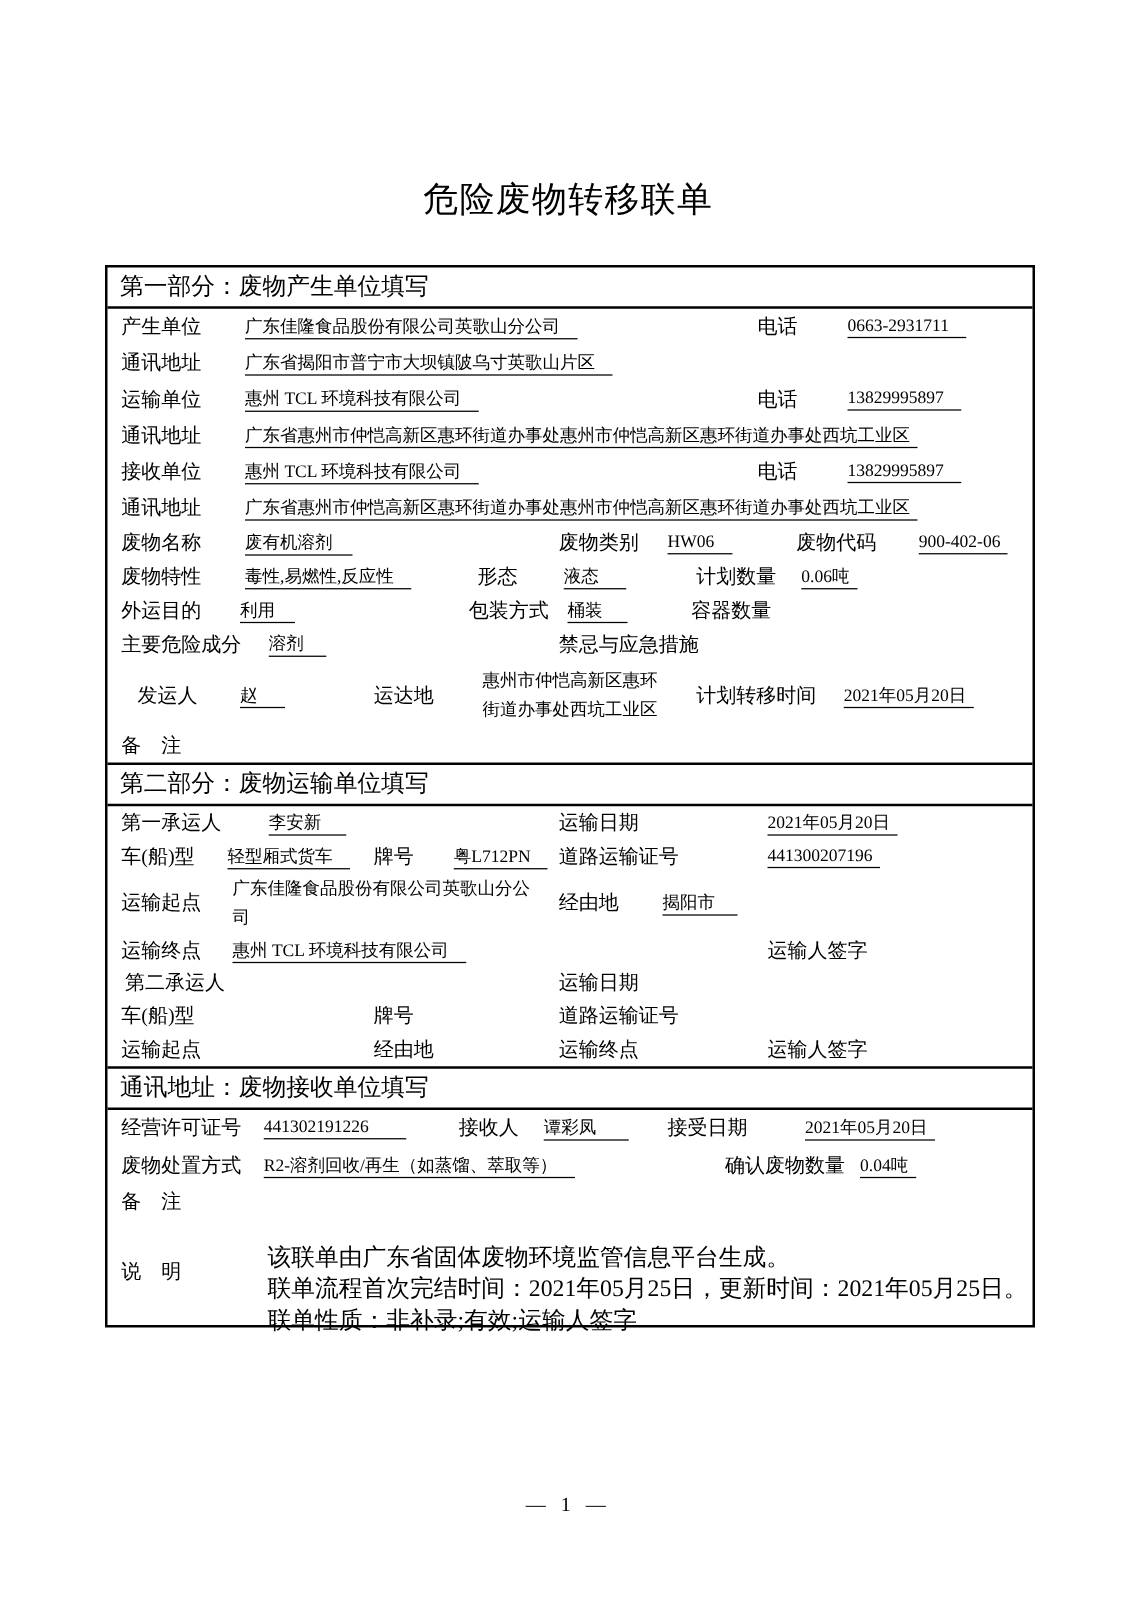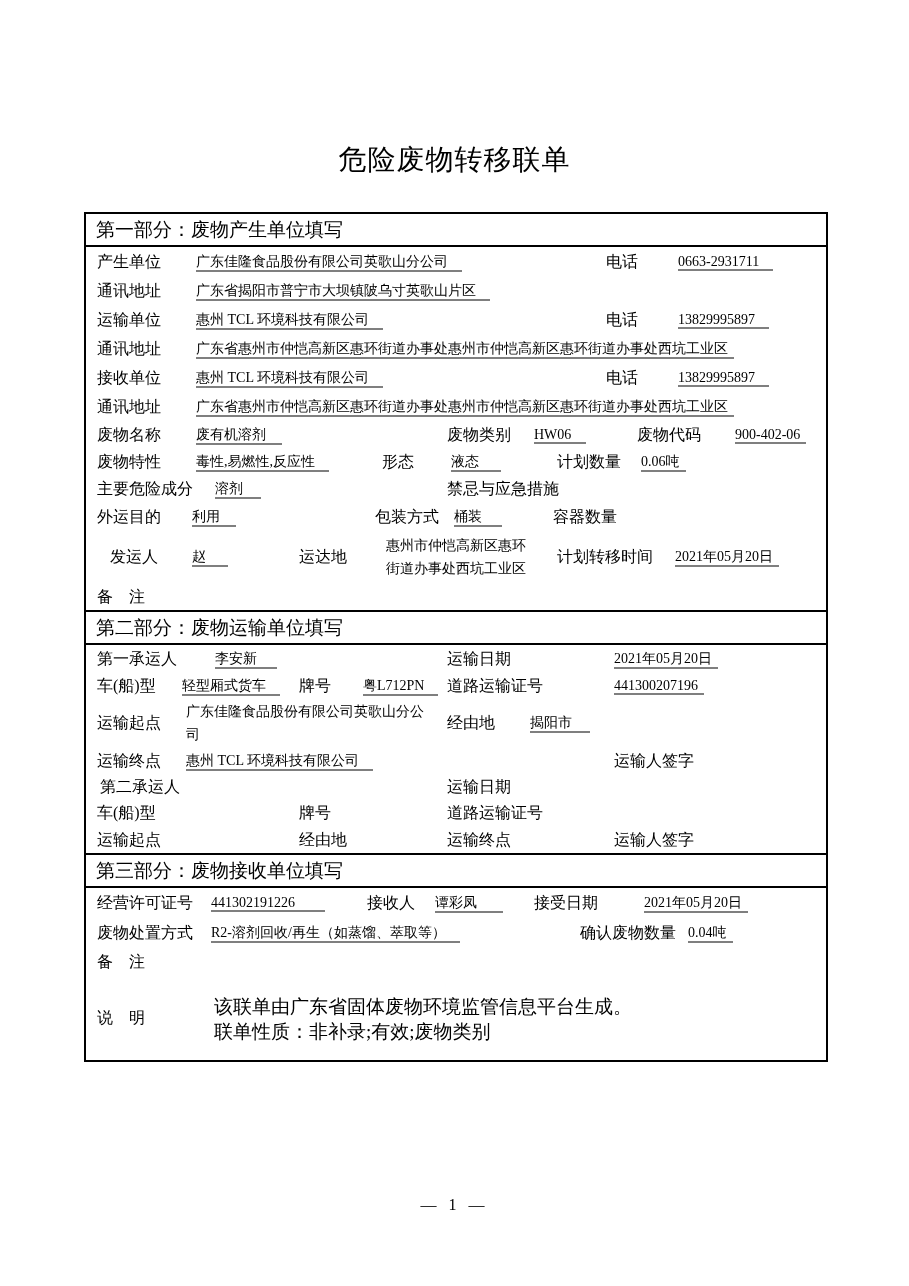--- a/index.html
+++ b/index.html
@@ -115,32 +115,32 @@
 
     <div class="row" style="height:27px">
       <span class="p lab" style="left:11px">废物特性</span>
       <span class="p val u" style="left:110px">毒性,易燃性,反应性</span>
       <span class="p lab" style="left:296px">形态</span>
       <span class="p val u" style="left:365px;min-width:36px">液态</span>
       <span class="p lab" style="left:471px">计划数量</span>
       <span class="p val u-tight" style="left:555px">0.06吨</span>
     </div>
 
-    <div class="row" style="height:28px">
-      <span class="p lab" style="left:11px">主要危险成分</span>
-      <span class="p val u" style="left:129px;min-width:32px">溶剂</span>
-      <span class="p lab" style="left:361px">禁忌与应急措施</span>
-    </div>
-
     <div class="row" style="height:27px">
       <span class="p lab" style="left:11px">外运目的</span>
       <span class="p val u" style="left:106px;min-width:30px">利用</span>
       <span class="p lab" style="left:289px">包装方式</span>
       <span class="p val u" style="left:368px;min-width:34px">桶装</span>
       <span class="p lab" style="left:467px">容器数量</span>
+    </div>
+
+    <div class="row" style="height:28px">
+      <span class="p lab" style="left:11px">主要危险成分</span>
+      <span class="p val u" style="left:129px;min-width:32px">溶剂</span>
+      <span class="p lab" style="left:361px">禁忌与应急措施</span>
     </div>
 
     <div class="row" style="height:54px">
       <span class="p lab" style="left:24px">发运人</span>
       <span class="p val u" style="left:106px;min-width:22px">赵</span>
       <span class="p lab" style="left:213px">运达地</span>
       <span class="p val wrapval" style="left:300px;width:144px">惠州市仲恺高新区惠环街道办事处西坑工业区</span>
       <span class="p lab" style="left:471px">计划转移时间</span>
       <span class="p val u-tight" style="left:589px">2021年05月20日</span>
     </div>
@@ -191,21 +191,21 @@
       <span class="p lab" style="left:361px">道路运输证号</span>
     </div>
 
     <div class="row" style="height:27px">
       <span class="p lab" style="left:11px">运输起点</span>
       <span class="p lab" style="left:213px">经由地</span>
       <span class="p lab" style="left:361px">运输终点</span>
       <span class="p lab" style="left:528px">运输人签字</span>
     </div>
 
-    <div class="sec-header bt">第三部分：废物接收单位填写</div>
+    <div class="sec-header bt">通讯地址：废物接收单位填写</div>
 
     <div class="row" style="height:30px">
       <span class="p lab" style="left:11px">经营许可证号</span>
       <span class="p val u" style="left:125px;min-width:100px">441302191226</span>
       <span class="p lab" style="left:281px">接收人</span>
       <span class="p val u" style="left:349px;min-width:54px">谭彩凤</span>
       <span class="p lab" style="left:448px">接受日期</span>
       <span class="p val u-tight" style="left:558px">2021年05月20日</span>
     </div>
 
@@ -217,21 +217,22 @@
     </div>
 
     <div class="row" style="height:28px">
       <span class="p lab" style="left:11px">备　注</span>
     </div>
 
     <div class="row" style="height:84px">
       <span class="p lab" style="left:11px">说　明</span>
       <div class="notes">
         <div>该联单由广东省固体废物环境监管信息平台生成。</div>
-        <div>联单性质：非补录;有效;废物类别</div>
+        <div>联单流程首次完结时间：2021年05月25日，更新时间：2021年05月25日。</div>
+        <div>联单性质：非补录;有效;运输人签字</div>
       </div>
     </div>
 
   </div>
 
   <div class="page-footer">— 1 —</div>
 
 </div>
 
 </body></html>

